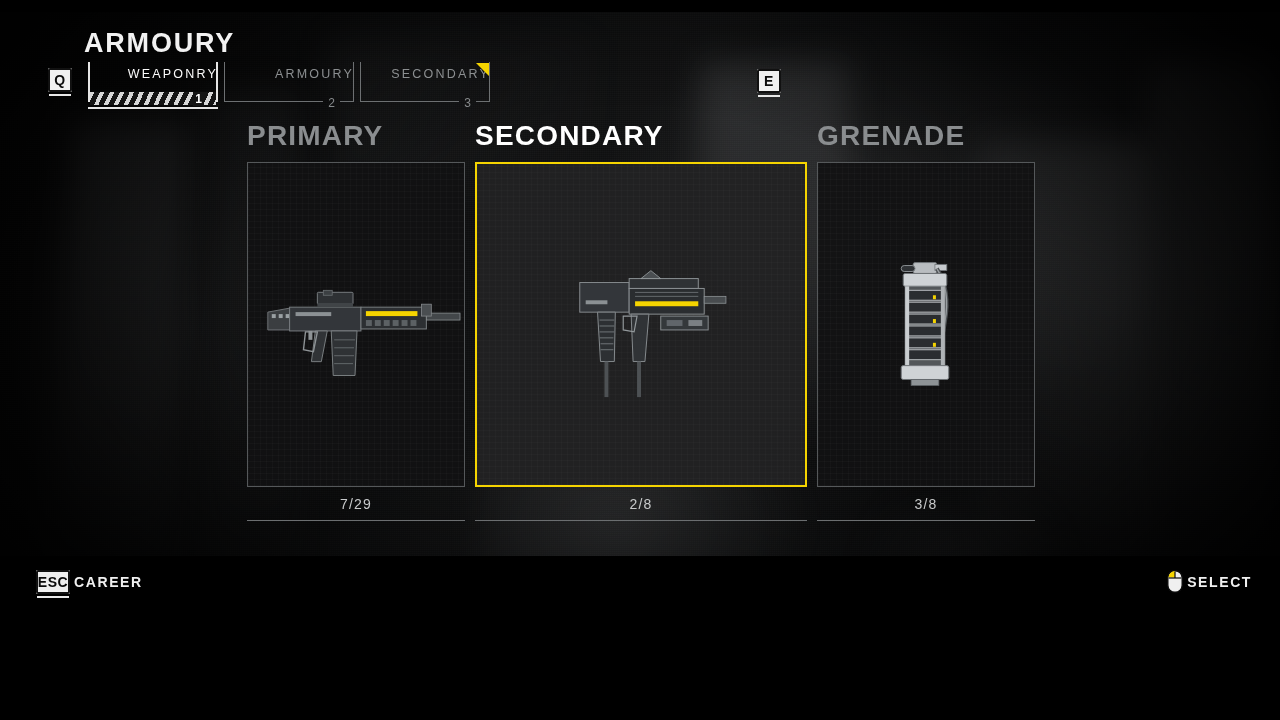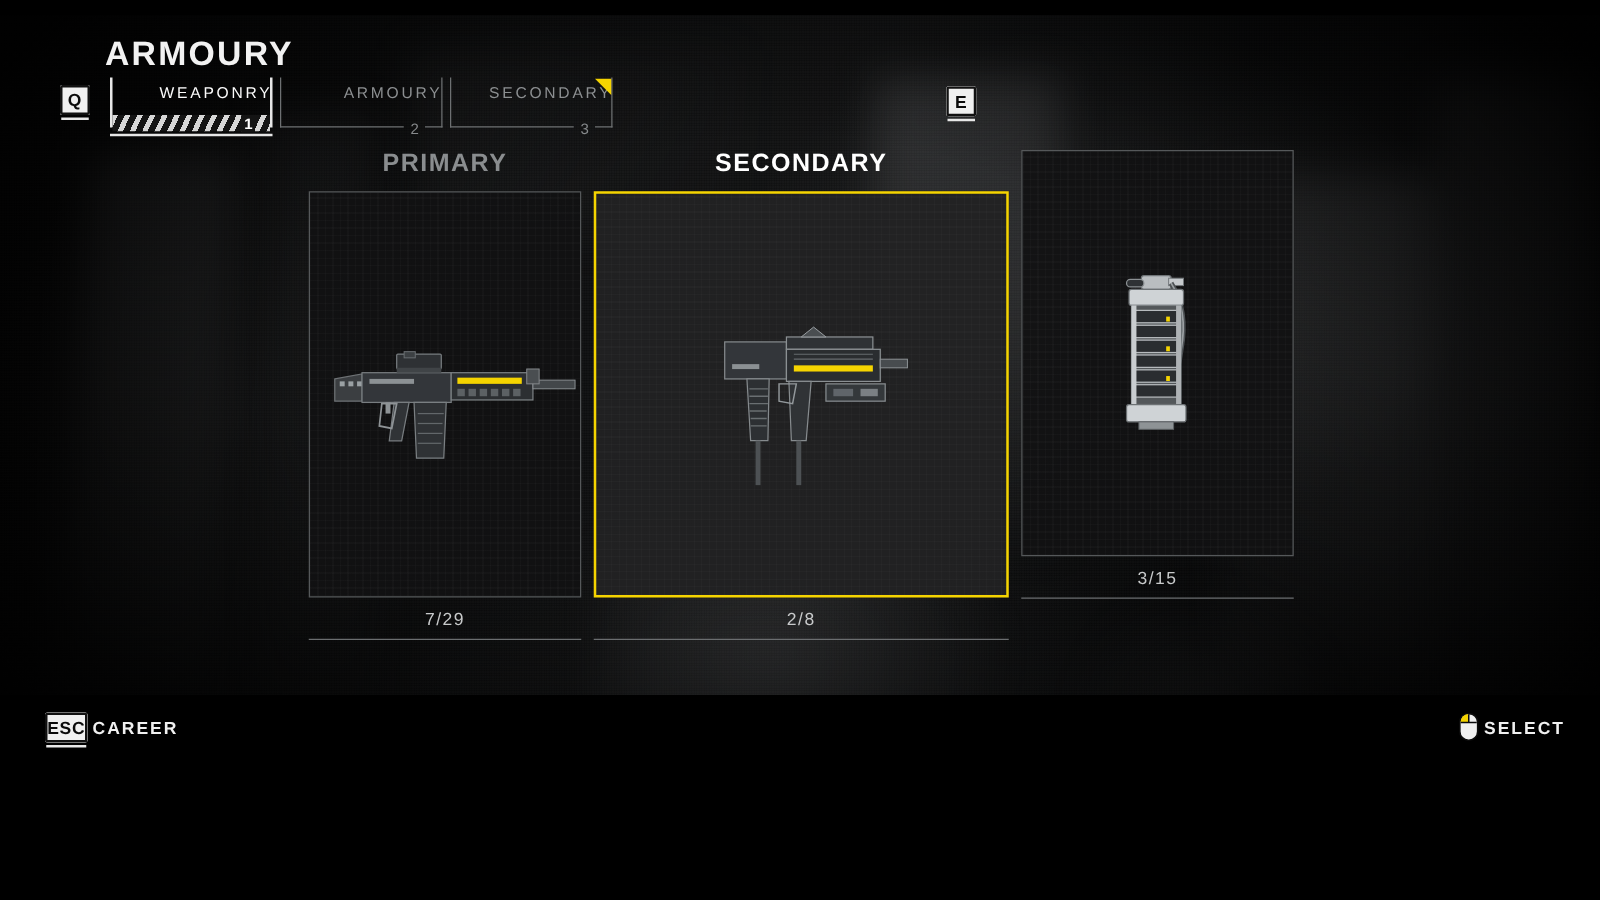--- a/index.html
+++ b/index.html
@@ -197,22 +197,22 @@
   
   .columns {
     position: absolute; left: 247px; top: 120px;
     width: 788px;
     display: flex; justify-content: space-between;
   }
   .col { width: 218px; }
   .col.mid { width: 332px; }
 
   .cat-title {
-    text-align: center;
-    font-size: 20px; font-weight: bold;
+    text-align: left;
+    font-size: 28px; font-weight: bold;
     letter-spacing: 1.2px;
     color: #8a8d8f;
     margin-bottom: 10px;
     font-family: "Liberation Sans", sans-serif;
   }
   .col.mid .cat-title { color: #ffffff; }
 
   .slot {
     position: relative;
     height: 325px;
@@ -459,20 +459,21 @@
       <div class="count">2/8</div>
       <div class="divider"></div>
       <div style="position:relative;height:130px">
         <div class="lower-bar-wrap" style="top:120px">
           <div class="lower-bar"></div>
         </div>
       </div>
     </div>
 
     <div class="col">
+      <div class="cat-title">GRENADE</div>
       <div class="slot">
         <svg class="art" viewBox="0 0 218 325">
           <g transform="translate(78,100)">
 
             <rect x="18" y="0" width="24" height="11" rx="2" fill="#b9bdc0" stroke="#6f7477" stroke-width="1"></rect>
             <rect x="6" y="3" width="14" height="6" rx="3" fill="#2f3235" stroke="#8b9093" stroke-width="1"></rect>
             <rect x="40" y="2" width="12" height="6" fill="#c6cacd" stroke="#72777a" stroke-width="0.8"></rect>
 
             <path d="M42,6 Q56,28 50,60 Q48,78 42,86" fill="none" stroke="#4d5154" stroke-width="4"></path>
             <path d="M42,6 Q56,28 50,60 Q48,78 42,86" fill="none" stroke="#9ba0a3" stroke-width="1.4"></path>
@@ -497,21 +498,21 @@
               <rect x="38" y="33" width="3" height="4"></rect>
               <rect x="38" y="57" width="3" height="4"></rect>
               <rect x="38" y="81" width="3" height="4"></rect>
             </g>
 
             <rect x="6" y="104" width="48" height="14" rx="2" fill="#cfd3d6" stroke="#6c7174" stroke-width="1"></rect>
             <rect x="16" y="118" width="28" height="6" fill="#8e9396" stroke="#5f6467" stroke-width="0.8"></rect>
           </g>
         </svg>
       </div>
-      <div class="count">3/15</div>
+      <div class="count">3/8</div>
       <div class="divider"></div>
       <div style="position:relative;height:130px">
         <div class="lower-bar-wrap" style="top:123px">
           <div class="lower-bar"></div>
         </div>
       </div>
     </div>
 
   </div>
 

